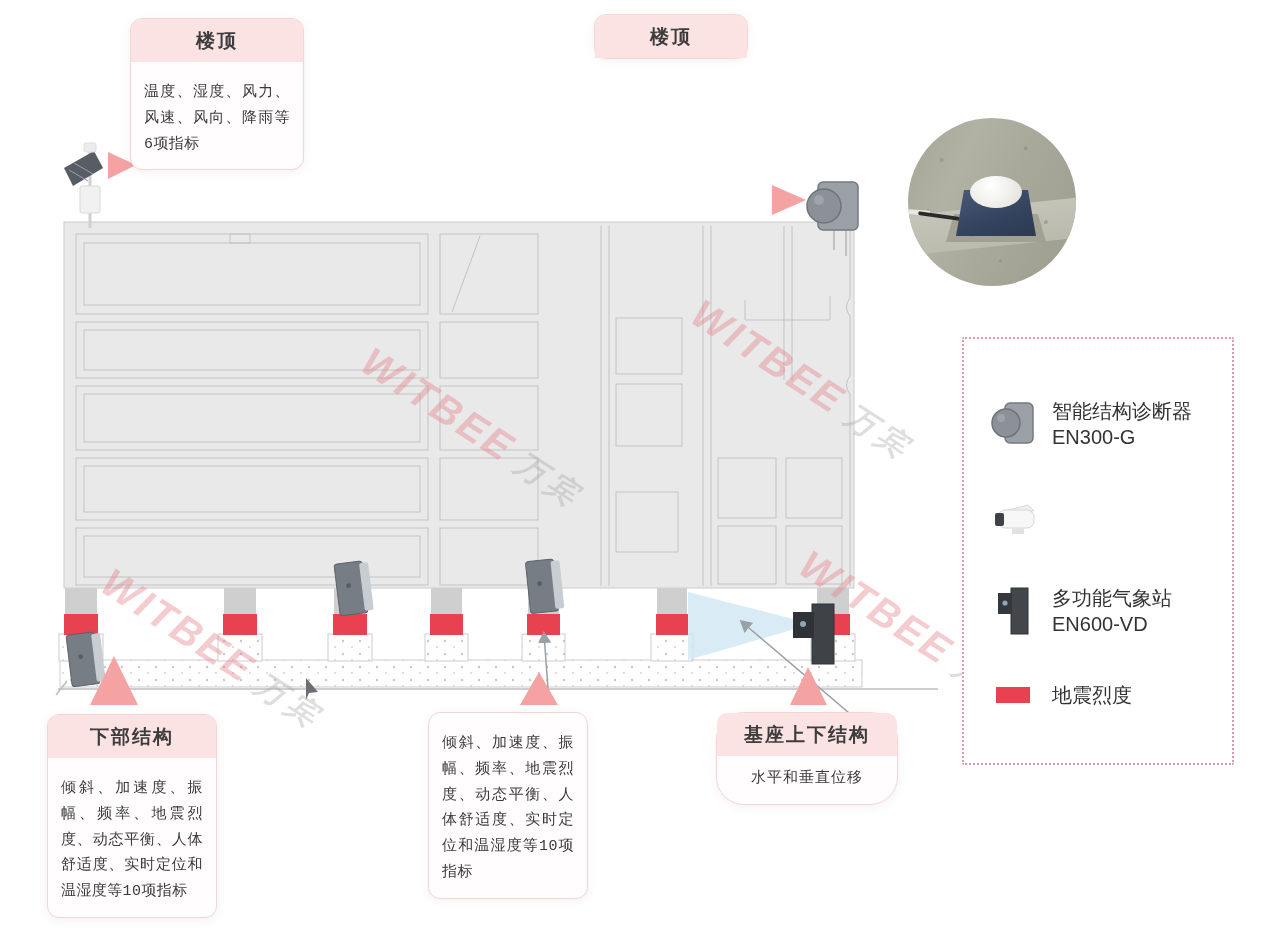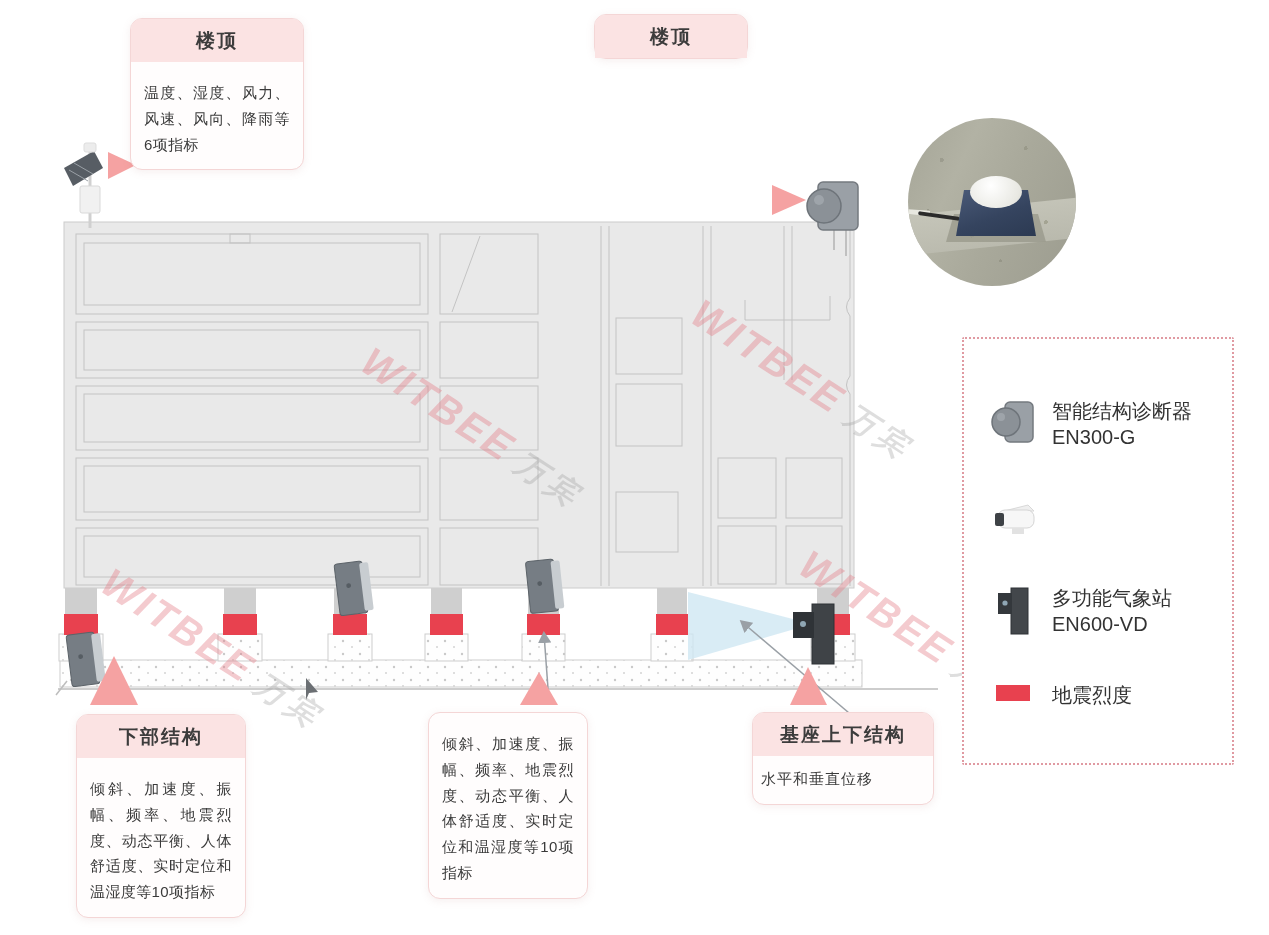--- a/index.html
+++ b/index.html
@@ -1,32 +1,32 @@
 <!DOCTYPE html>
 <html><head>
 <meta charset="utf-8">
 <style>
   html,body{margin:0;padding:0;background:#fff;}
   body{font-family:"Liberation Sans","DejaVu Sans",sans-serif;}
   .canvas{position:relative;width:1269px;height:935px;background:#fff;overflow:hidden;}
 
   
   .callout{position:absolute;background:#fffdfd;border:1.5px solid #f4d6d6;border-radius:12px;
-           box-shadow:0 2px 8px rgba(180,120,120,.12);z-index:30;}
+           box-shadow:0 2px 8px rgba(180,120,120,.12);z-index:30;font-family:Liberation Mono, monospace;}
   .callout .hd{background:#fbe3e3;border-radius:10px 10px 0 0;text-align:center;
                font-weight:bold;font-size:19px;color:#3c3c3c;padding:9px 4px 8px;letter-spacing:2px;}
   .callout .bd{padding:18px 13px 12px;font-size:15px;color:#3a3a3a;line-height:1.72;
                text-align:justify;letter-spacing:.4px;}
-  .bd.center{letter-spacing:1px;padding:10px 8px 12px;}
+  .bd.center{text-align:center;letter-spacing:1px;padding:10px 8px 12px;}
 
   
   .legend{position:absolute;left:962px;top:337px;width:272px;height:428px;background:#fff;
           border:2px dotted #e09aa2;border-radius:2px;z-index:30;
           display:flex;flex-direction:column;justify-content:space-evenly;padding:14px 0 10px 26px;box-sizing:border-box;}
-  .lrow{display:flex;align-items:flex-start;gap:14px;}
+  .lrow{display:flex;align-items:center;gap:14px;}
   .lrow .ltxt{font-size:20px;color:#333;line-height:1.3;}
   .lrow .licon{width:48px;display:flex;justify-content:center;}
 
   
   .wm{position:absolute;white-space:nowrap;transform:rotate(33deg);transform-origin:left center;
       font-weight:bold;font-style:italic;z-index:20;pointer-events:none;}
   .wm .en{font-size:40px;letter-spacing:3px;color:rgba(228,125,134,.40);}
   .wm .cn{font-size:31px;letter-spacing:6px;color:rgba(160,160,160,.35);margin-left:10px;}
 
   
@@ -217,30 +217,30 @@
 
   <div class="callout" style="left:130px;top:18px;width:172px;">
     <div class="hd">楼顶</div>
     <div class="bd">温度、湿度、风力、风速、风向、降雨等6项指标</div>
   </div>
 
   <div class="callout" style="left:594px;top:14px;width:152px;">
     <div class="hd">楼顶</div>
   </div>
 
-  <div class="callout" style="left:76px;top:714px;width:168px;">
+  <div class="callout" style="left:47px;top:714px;width:168px;">
     <div class="hd">下部结构</div>
     <div class="bd">倾斜、加速度、振幅、频率、地震烈度、动态平衡、人体舒适度、实时定位和温湿度等10项指标</div>
   </div>
 
   <div class="callout" style="left:428px;top:712px;width:158px;">
     <div class="bd">倾斜、加速度、振幅、频率、地震烈度、动态平衡、人体舒适度、实时定位和温湿度等10项指标</div>
   </div>
 
-  <div class="callout" style="left:752px;top:712px;width:180px;">
+  <div class="callout" style="left:716px;top:712px;width:180px;border-radius:28px;">
     <div class="hd">基座上下结构</div>
     <div class="bd center">水平和垂直位移</div>
   </div>
 
   <div class="legend">
     <div class="lrow">
       <span class="licon">
         <svg width="46" height="50" viewBox="0 0 46 50">
           <rect x="14" y="4" width="28" height="40" rx="5" fill="#9aa0a6" stroke="#74797f" stroke-width="1.5"></rect>
           <circle cx="15" cy="24" r="14" fill="#8b9197" stroke="#6e747a" stroke-width="1.5"></circle>

